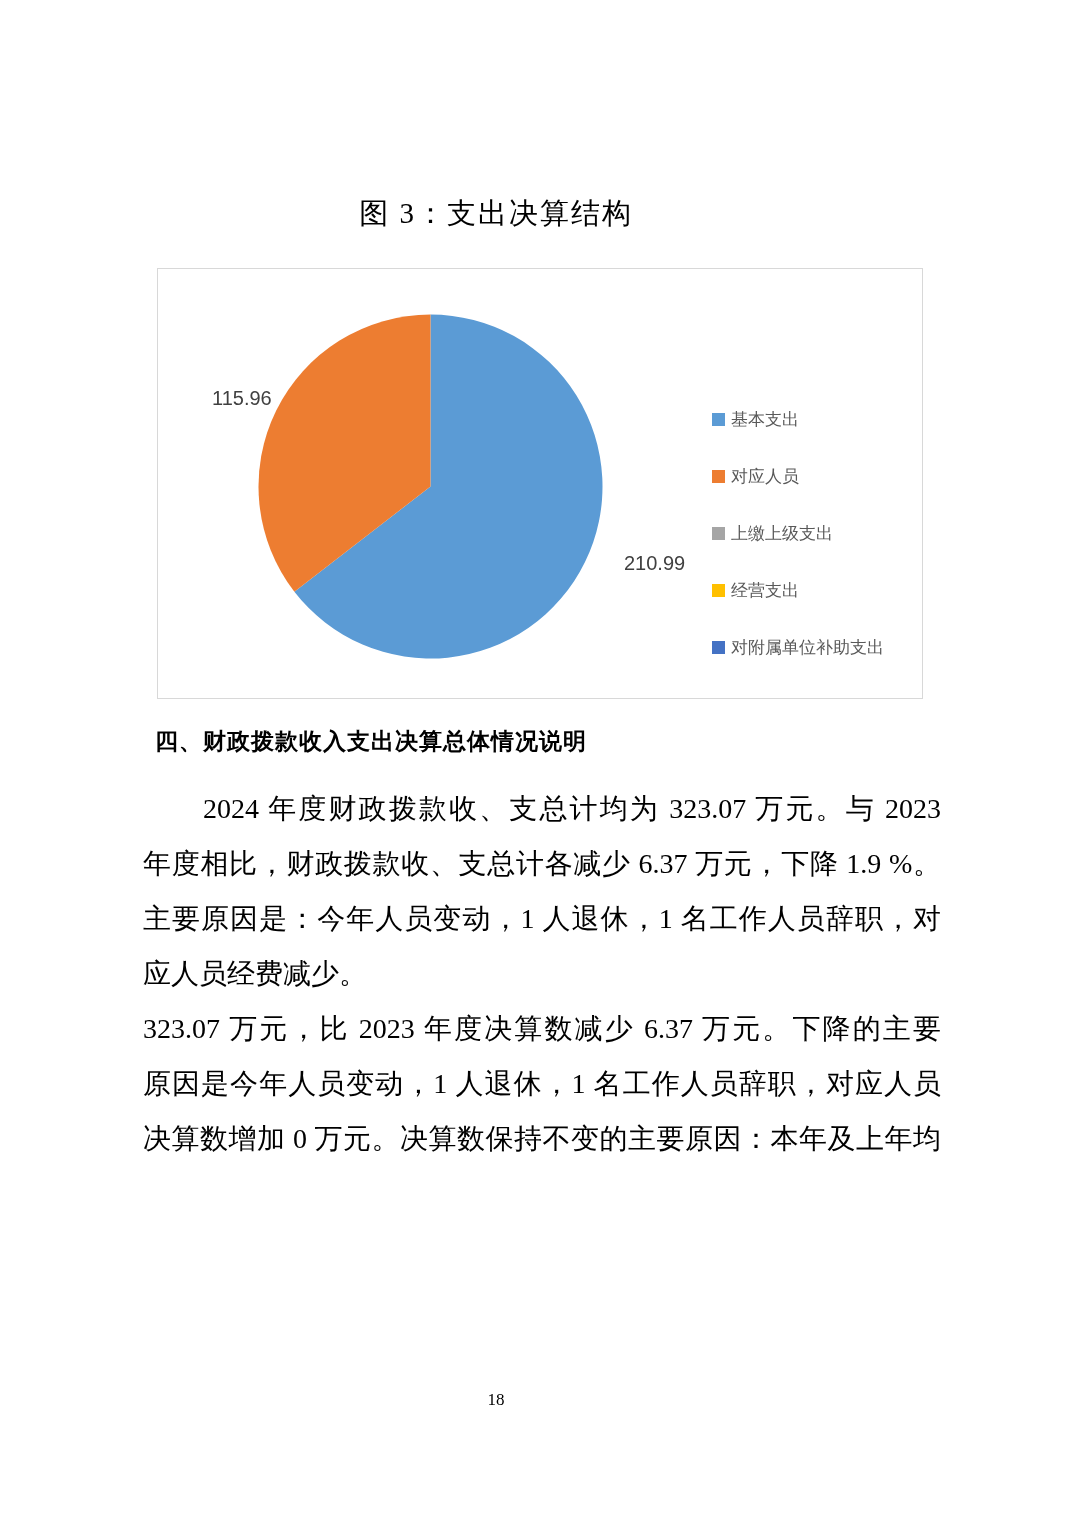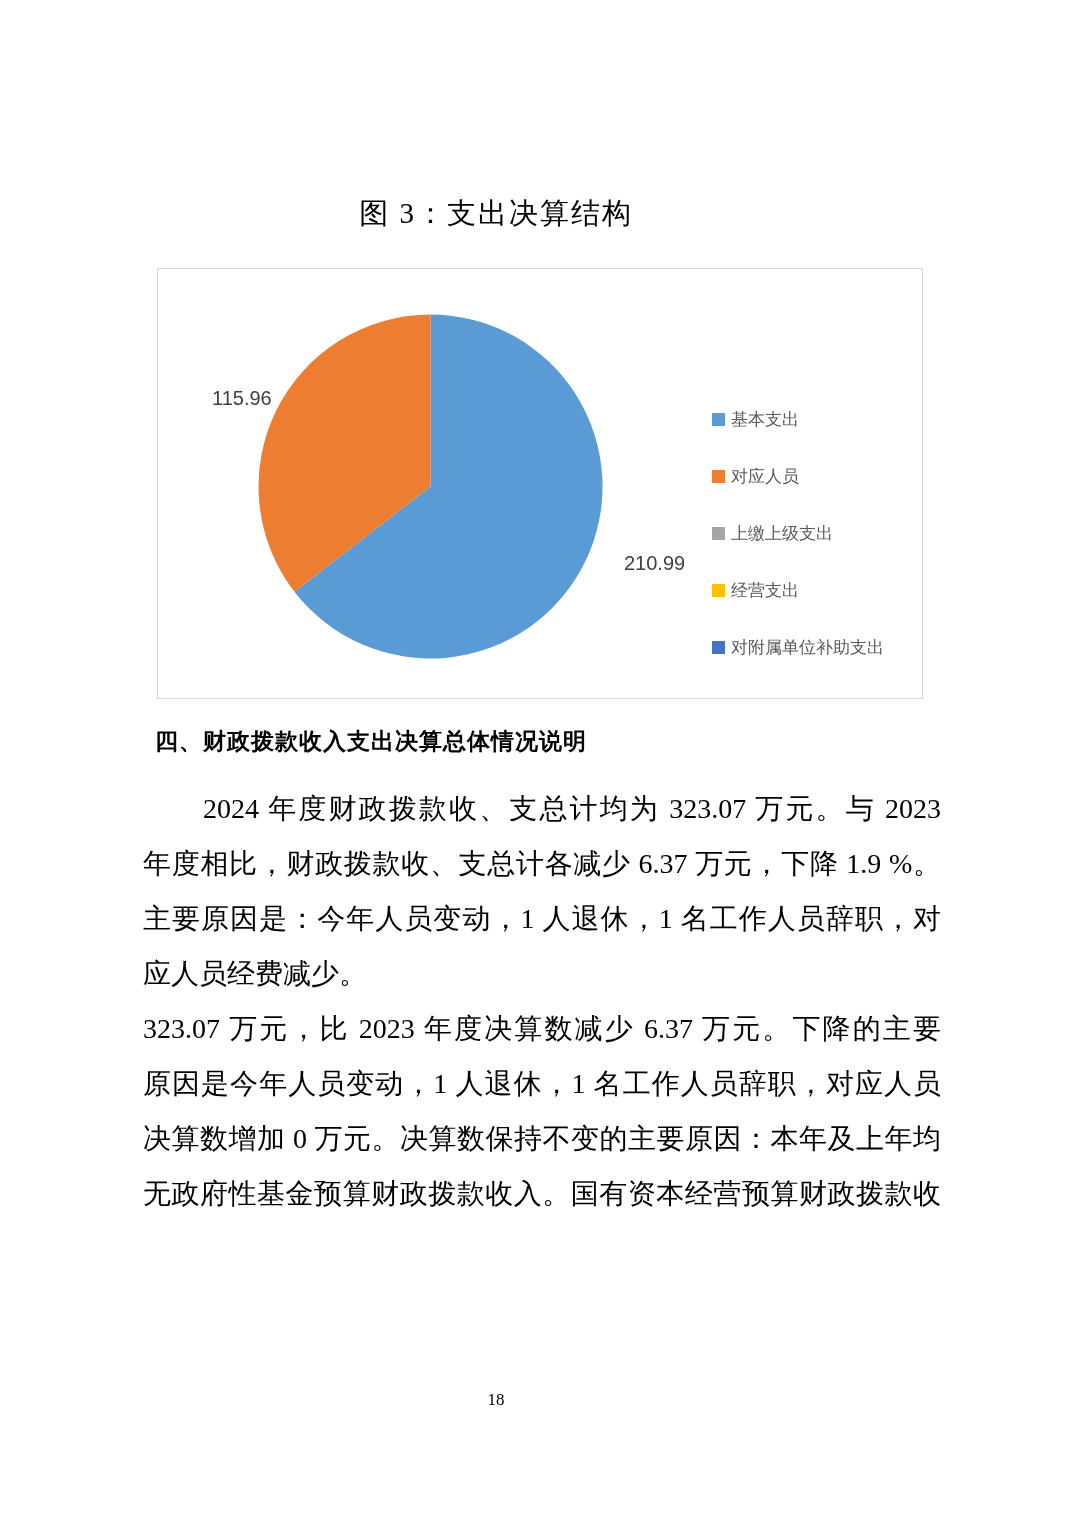--- a/index.html
+++ b/index.html
@@ -135,18 +135,17 @@
   <div class="section-heading">四、财政拨款收入支出决算总体情况说明</div>
 
   <div class="body-text">
       <div class="body-line first">2024 年度财政拨款收、支总计均为 323.07 万元。与 2023</div>
       <div class="body-line">年度相比，财政拨款收、支总计各减少 6.37 万元，下降 1.9 %。</div>
       <div class="body-line">主要原因是：今年人员变动，1 人退休，1 名工作人员辞职，对</div>
       <div class="body-line last">应人员经费减少。</div>
       <div class="body-line">323.07 万元，比 2023 年度决算数减少 6.37 万元。下降的主要</div>
       <div class="body-line">原因是今年人员变动，1 人退休，1 名工作人员辞职，对应人员</div>
       <div class="body-line">决算数增加 0 万元。决算数保持不变的主要原因：本年及上年均</div>
-      <div class="body-line">无政府性基金预算财政拨款收入。国有资本经营预算财政拨款收</div>
     </div>
 
   <div class="page-number">18</div>
 
 </div>
 
 </body></html>

